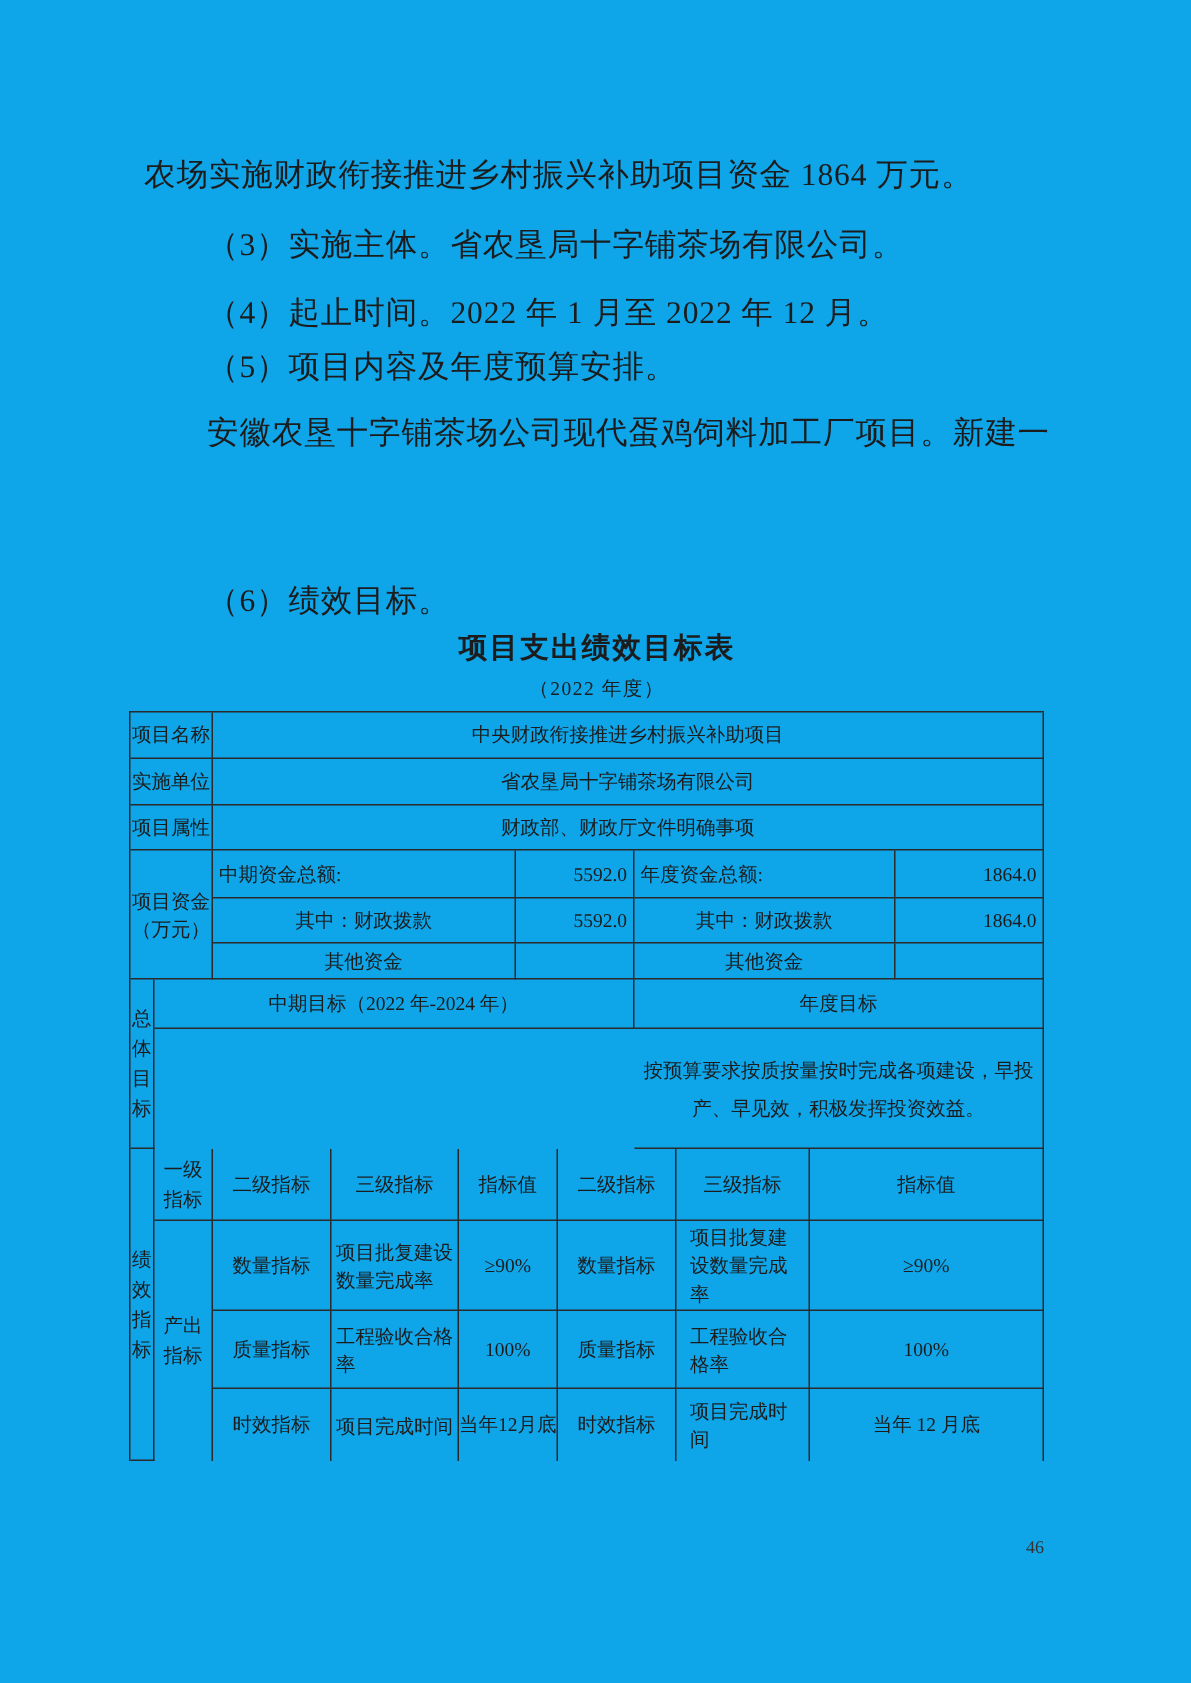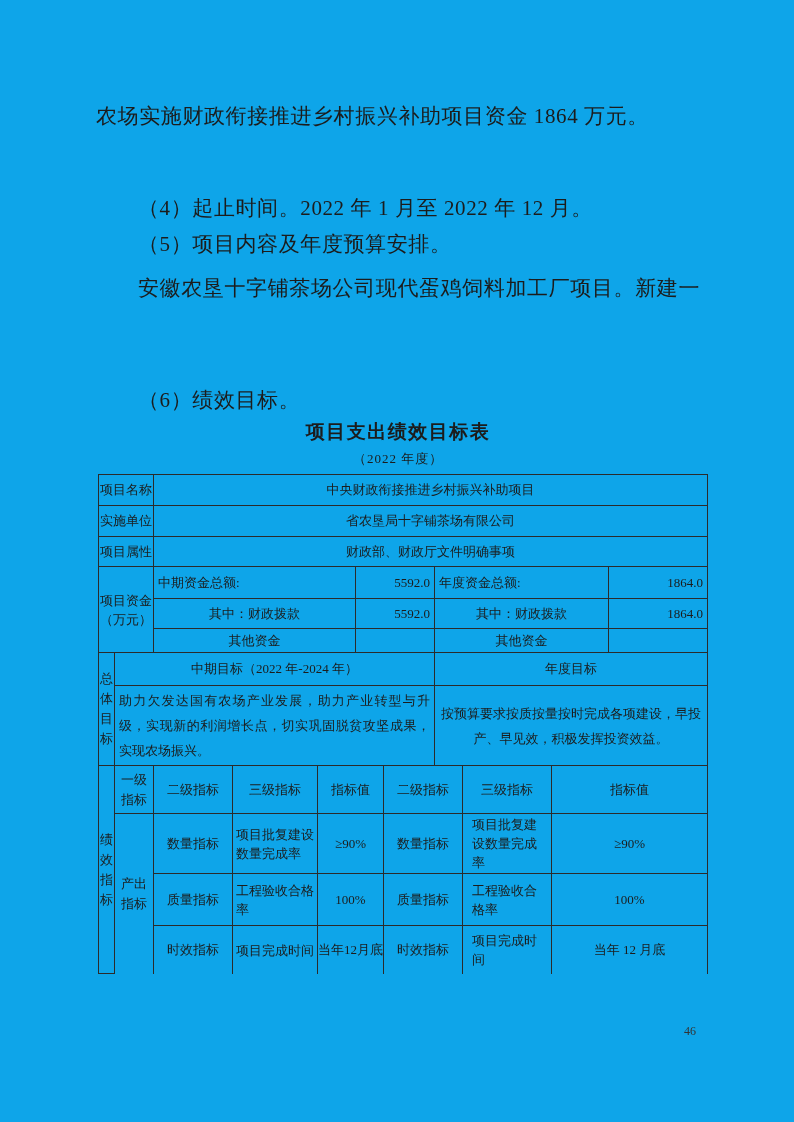--- a/index.html
+++ b/index.html
@@ -22,21 +22,21 @@
   .doc-title {
     position:absolute; left:96px; top:419px; width:604px;
     text-align:center; font-weight:bold; font-size:19px; letter-spacing:1.5px;
   }
   .doc-sub {
     position:absolute; left:96px; top:450px; width:604px;
     text-align:center; font-size:13px; letter-spacing:1px;
   }
   
   .pg {
-    position:absolute; left:98px; top:474px;
+    position:absolute; left:86px; top:474px;
     display:grid;
     grid-template-columns:16px 39px 79px 85px 38px 28px 51px 28px 89px 57px 99px;
     grid-template-rows:31px 31px 30px 32px 30px 24px 33px 80px 48px 60px 52px 48px;
     border-top:1px solid #2b2b2b; border-left:1px solid #2b2b2b;
     font-size:13px; line-height:20px;
   }
   .cell {
     border-right:1px solid #2b2b2b; border-bottom:1px solid #2b2b2b;
     display:flex; align-items:center; justify-content:center;
     text-align:center; overflow:hidden;
@@ -55,20 +55,21 @@
   
   .pgnum { position:absolute; left:660px; top:1024px; width:60px;
     text-align:center; font-size:12px; color:#333; }
 </style>
 </head>
 <body>
 
 <div class="page">
 
   <div class="ln t1">农场实施财政衔接推进乡村振兴补助项目资金 1864 万元。</div>
+  <div class="ln t2 ind">（3）实施主体。省农垦局十字铺茶场有限公司。</div>
   <div class="ln t3 ind">（4）起止时间。2022 年 1 月至 2022 年 12 月。</div>
   <div class="ln t4 ind">（5）项目内容及年度预算安排。</div>
   <div class="ln t5 ind just">安徽农垦十字铺茶场公司现代蛋鸡饲料加工厂项目。新建一</div>
   <div class="ln t8 ind">（6）绩效目标。</div>
 
   <div class="doc-title">项目支出绩效目标表</div>
   <div class="doc-sub">（2022 年度）</div>
 
   <div class="pg">
 
@@ -98,23 +99,20 @@
     <div class="cell tr" style="grid-area:5/11/6/12">1864.0</div>
 
     <div class="cell" style="grid-area:6/3/7/6">其他资金</div>
     <div class="cell tr" style="grid-area:6/6/7/8"></div>
     <div class="cell" style="grid-area:6/8/7/11">其他资金</div>
     <div class="cell tr" style="grid-area:6/11/7/12"></div>
 
     <div class="cell vert" style="grid-area:7/1/9/2">总体目标</div>
     <div class="cell" style="grid-area:7/2/8/8">中期目标（2022 年-2024 年）</div>
     <div class="cell" style="grid-area:7/8/8/12">年度目标</div>
-    <div class="cell goal-l" style="grid-area:8/2/9/8">
-      <div>助力欠发达国有农场产业发展，助力产业转型与升级，实现新的利润增长点，切实巩固脱贫攻坚成果，实现农场振兴。</div>
-    </div>
     <div class="cell goal-r" style="grid-area:8/8/9/12">按预算要求按质按量按时完成各项建设，早投产、早见效，积极发挥投资效益。</div>
 
     <div class="cell vert" style="grid-area:9/1/13/2">绩效指标</div>
     <div class="cell" style="grid-area:9/2/10/3">一级指标</div>
     <div class="cell" style="grid-area:9/3/10/4">二级指标</div>
     <div class="cell" style="grid-area:9/4/10/5">三级指标</div>
     <div class="cell" style="grid-area:9/5/10/7">指标值</div>
     <div class="cell" style="grid-area:9/7/10/9">二级指标</div>
     <div class="cell" style="grid-area:9/9/10/10">三级指标</div>
     <div class="cell" style="grid-area:9/10/10/12">指标值</div>

